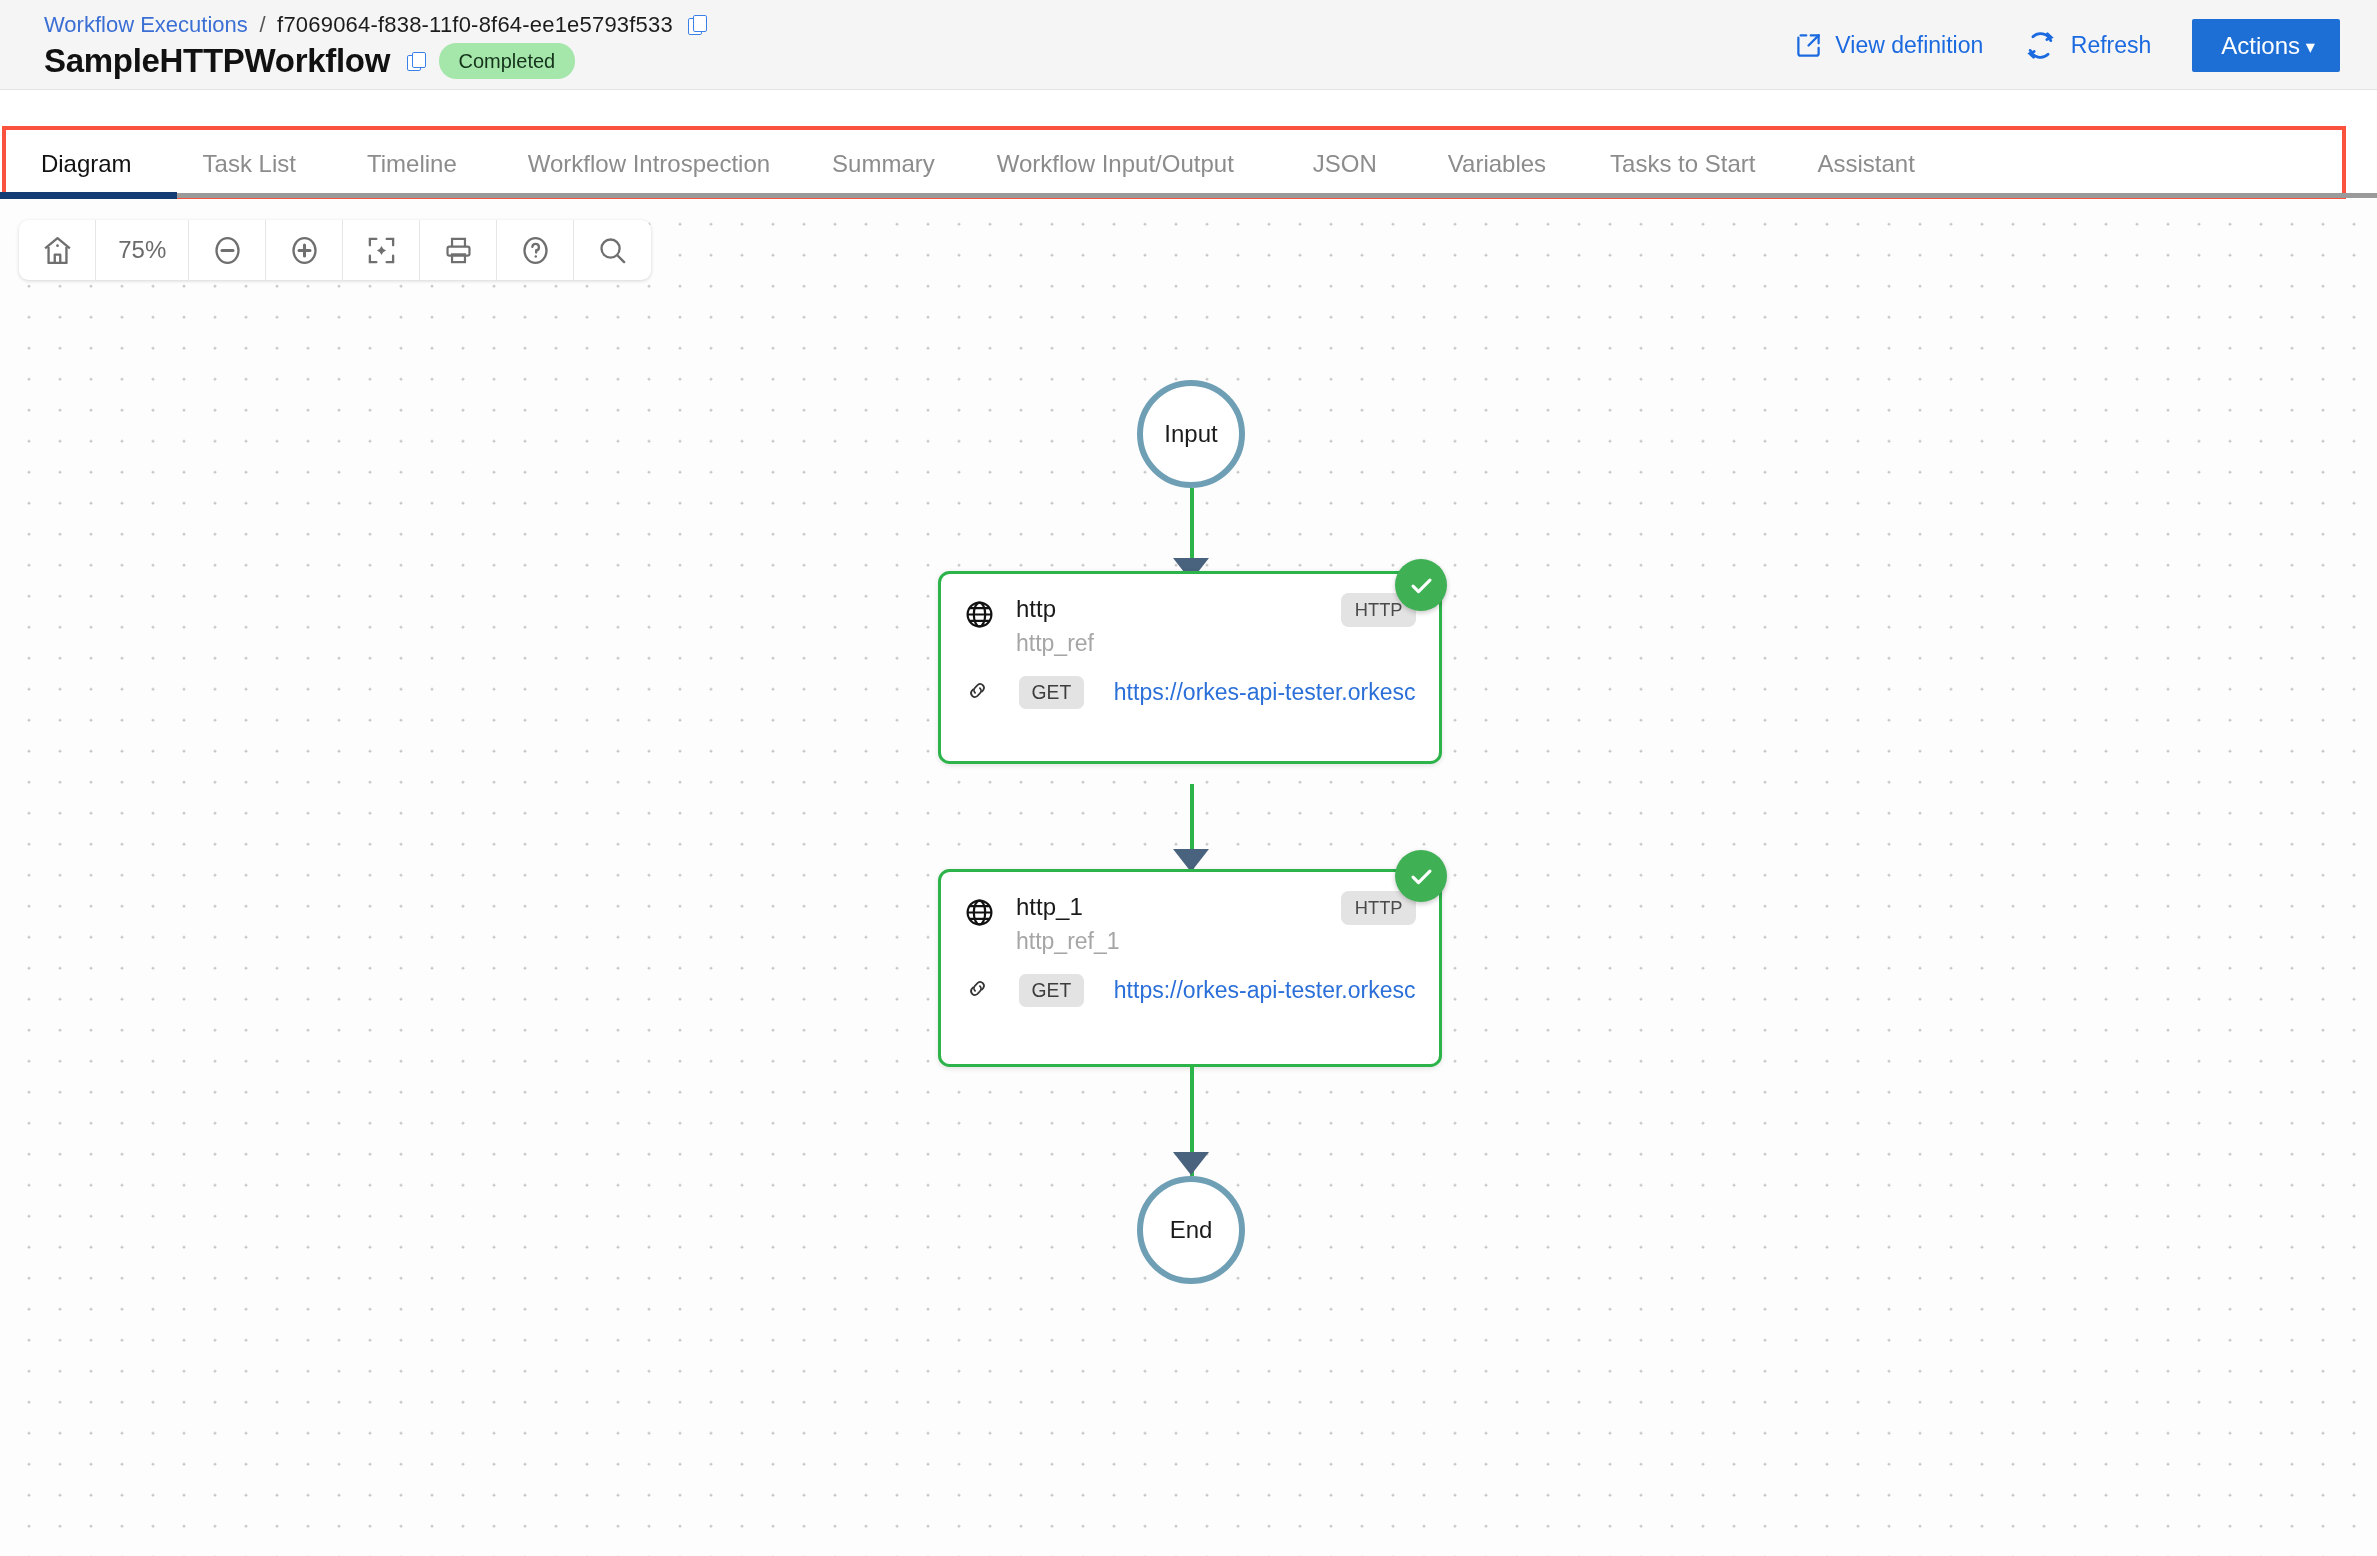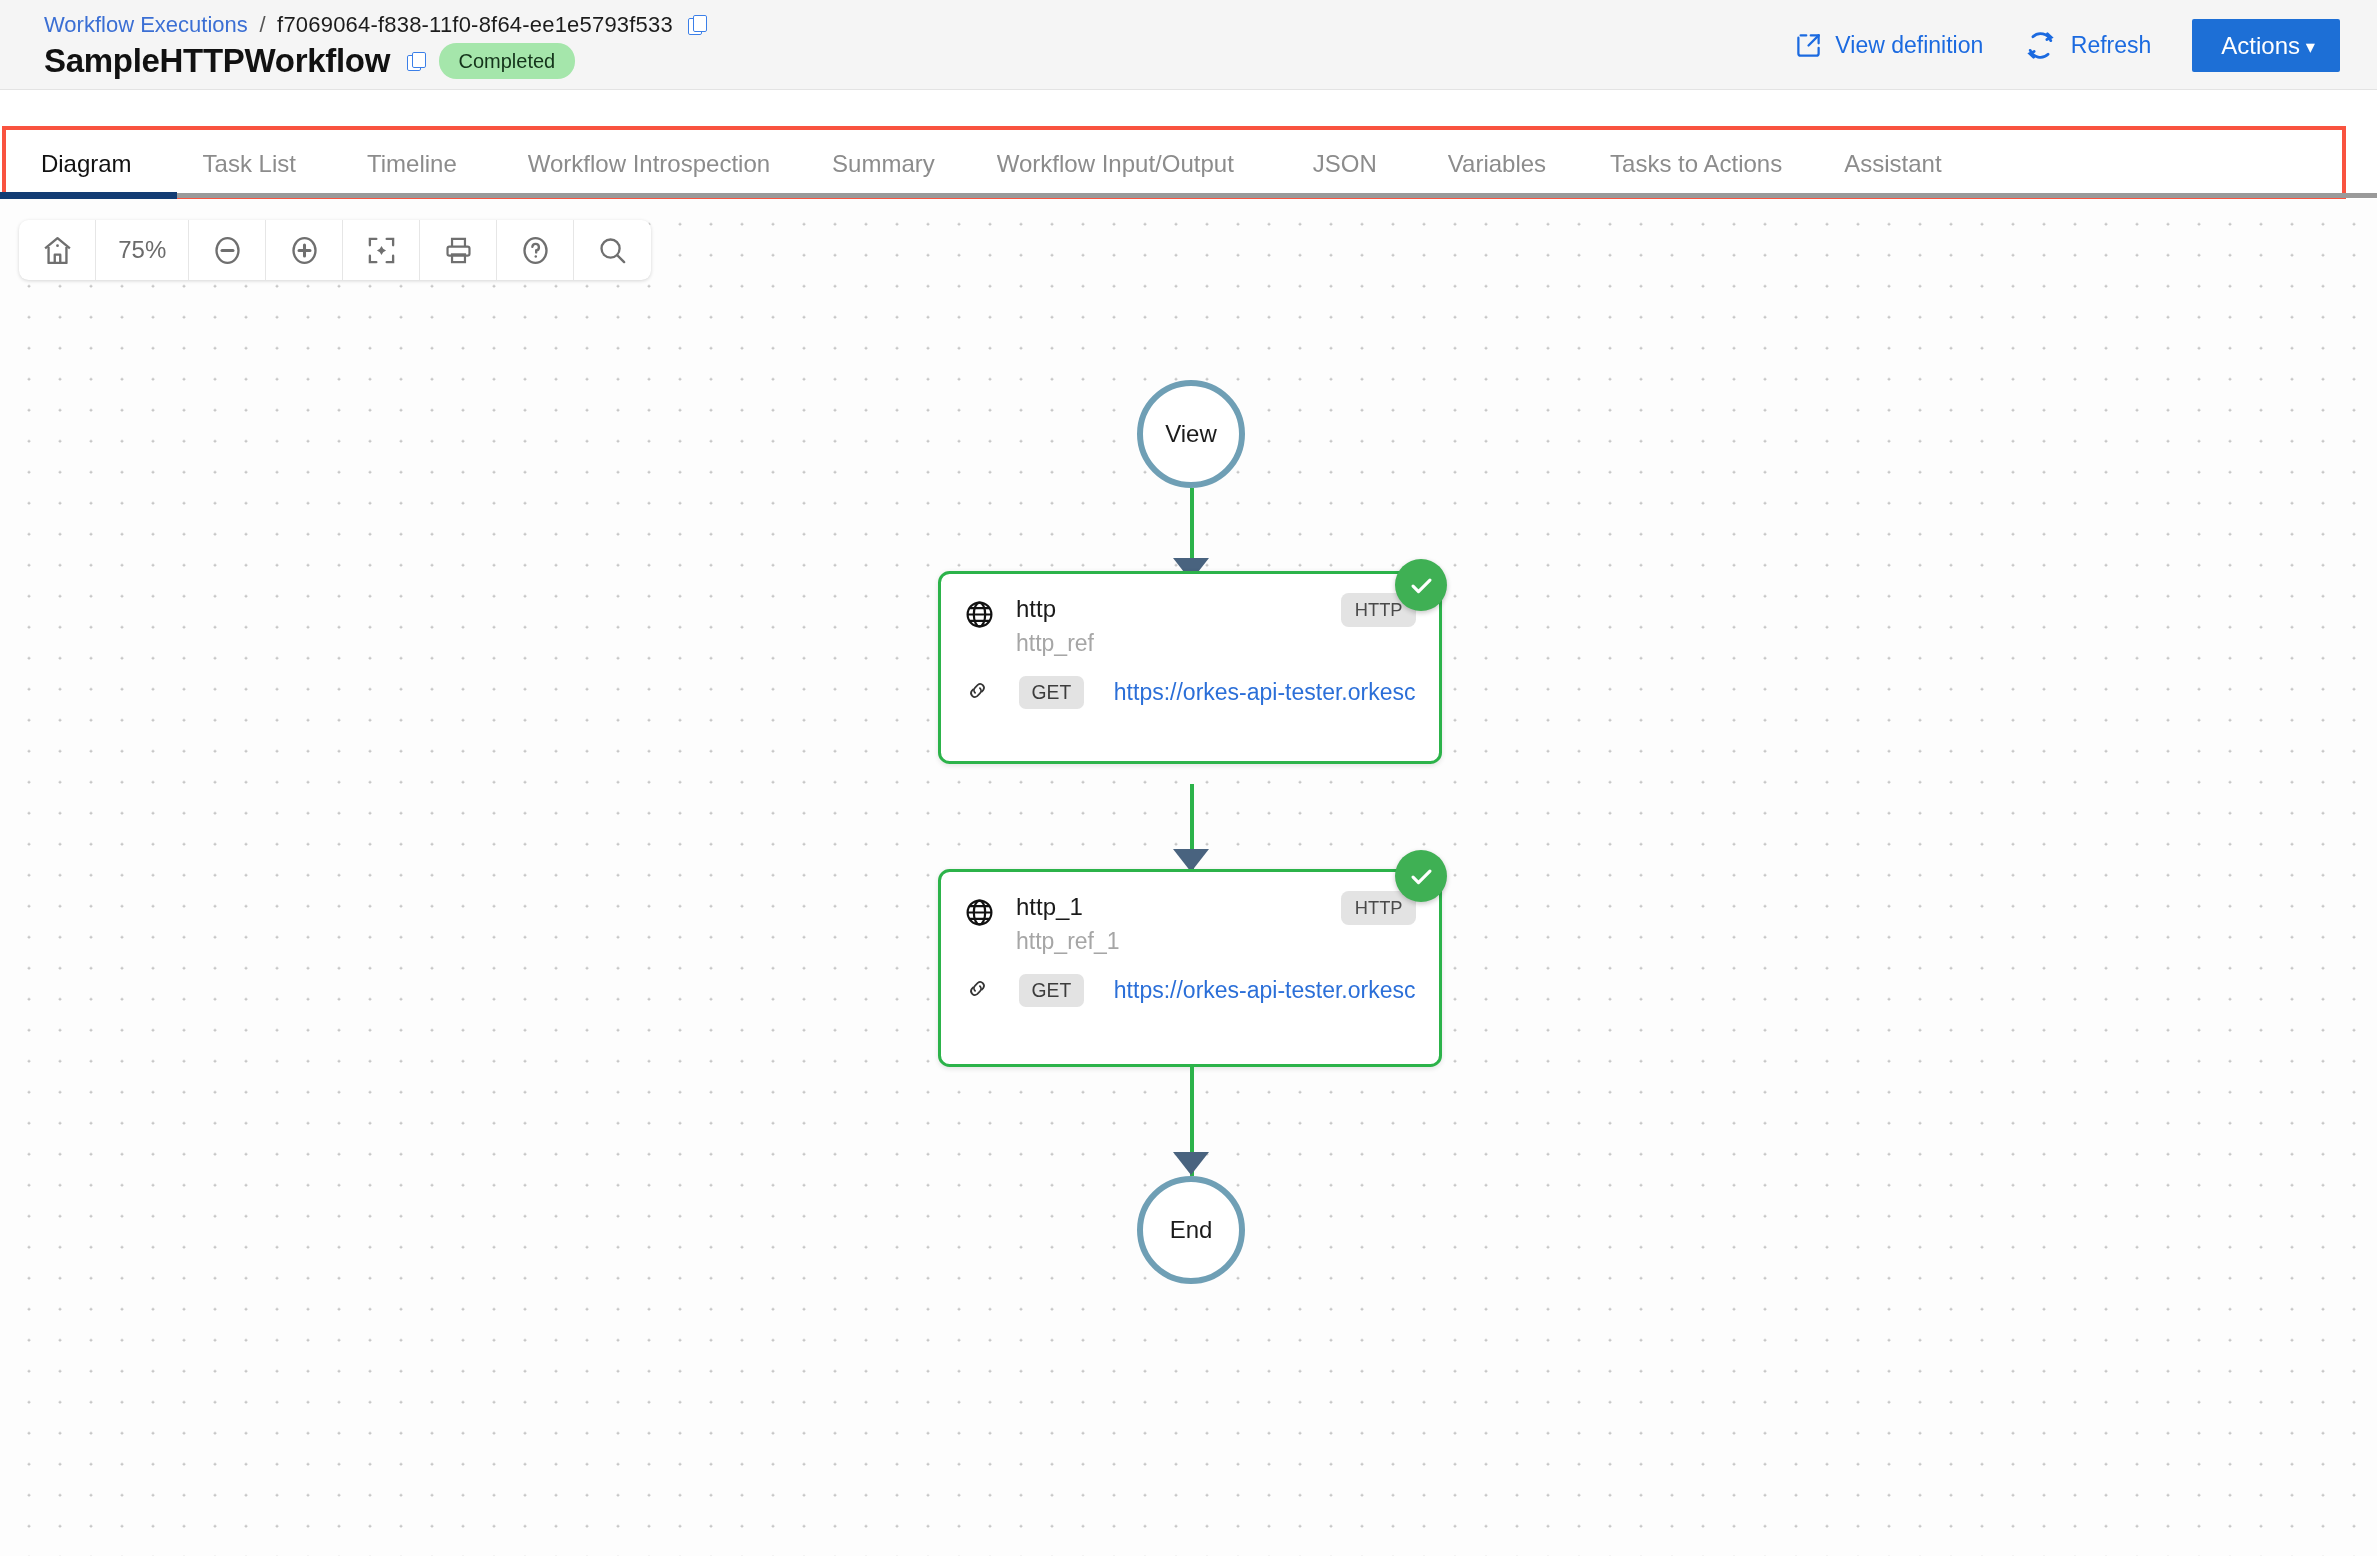--- a/index.html
+++ b/index.html
@@ -262,21 +262,21 @@
 <div class="tabs-annot">
   <div class="tabs">
     <div class="tab active" style="margin-left:35px;"><span>Diagram</span></div>
     <div class="tab" style="margin-left:71px;"><span>Task List</span></div>
     <div class="tab" style="margin-left:71px;"><span>Timeline</span></div>
     <div class="tab" style="margin-left:71px;"><span>Workflow Introspection</span></div>
     <div class="tab" style="margin-left:62px;"><span>Summary</span></div>
     <div class="tab" style="margin-left:62px;"><span>Workflow Input/Output</span></div>
     <div class="tab" style="margin-left:79px;"><span>JSON</span></div>
     <div class="tab" style="margin-left:71px;"><span>Variables</span></div>
-    <div class="tab" style="margin-left:64px;"><span>Tasks to Actions</span></div>
+    <div class="tab" style="margin-left:64px;"><span>Tasks to Start</span></div>
     <div class="tab" style="margin-left:62px;"><span>Assistant</span></div>
   </div>
 </div>
 <div class="tab-underline-track"></div>
 <div class="tab-underline-active"></div>
 
 <div class="canvas">
 
   <div class="toolbar">
     <div class="tb-item">
@@ -324,21 +324,21 @@
       <svg width="31" height="31" viewBox="0 0 24 24" fill="none" stroke="#6f6f6f" stroke-width="1.8" stroke-linecap="round">
         <circle cx="10.5" cy="10.5" r="7"></circle>
           <path d="M15.6 15.6 21 21"></path>
       </svg>
     </div>
   </div>
 
   <div class="flow">
 
     <div class="term-node" id="start-node">
-      <span>View</span>
+      <span>Input</span>
     </div>
 
     <div class="edge" id="edge-1"></div>
     <div class="arrow" id="arrow-1"></div>
 
     <div class="task-card" id="task-1">
       <div class="tc-head">
         <span>
           <svg class="globe-icon" viewBox="0 0 24 24" fill="none" stroke="#111" stroke-width="1.7">
             <circle cx="12" cy="12" r="9.2"></circle>

